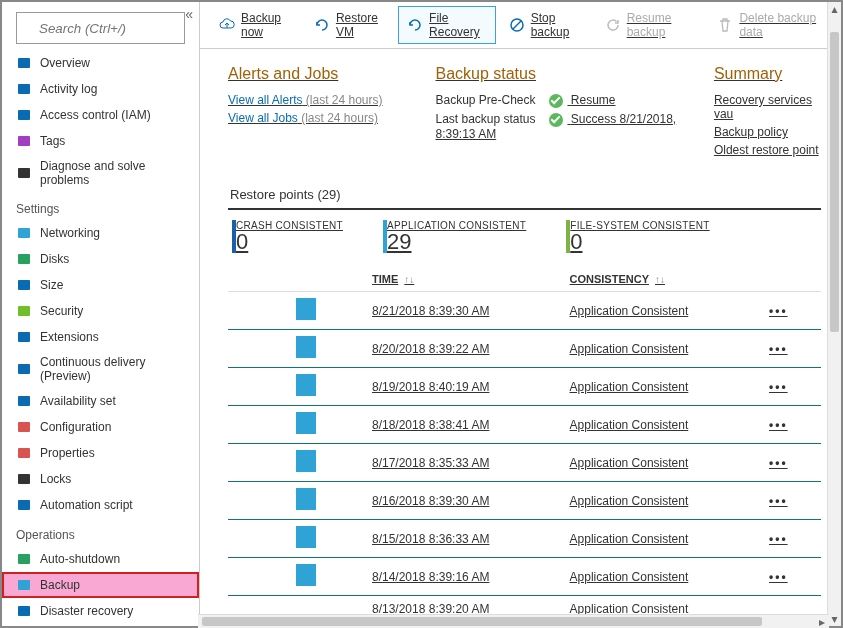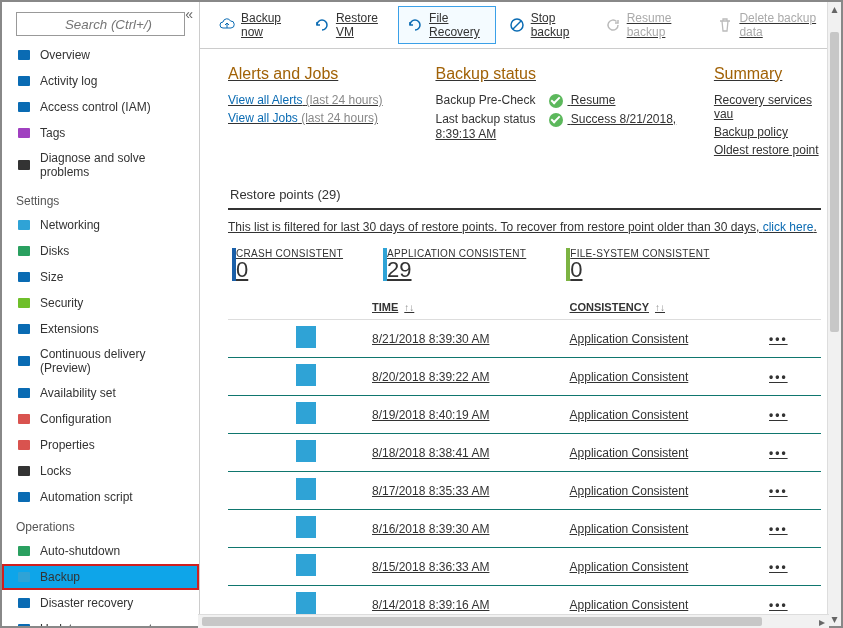--- a/index.html
+++ b/index.html
@@ -29,37 +29,36 @@
   cursor: pointer;
   padding: 2px 4px;
 }
 .search-wrap { padding: 10px 14px 6px 14px; }
 .search {
   width: 100%;
   border: 1px solid #999;
   padding: 3px 6px 3px 22px;
   font-style: italic;
   color: #888;
-  height: 24px;
+  height: 32px;
   background: #fff;
   position: relative;
-  text-align: center;
 }
 .search-box { position: relative; }
 .search-box .mag {
   position: absolute; left: 6px; top: 4px;
   width: 14px; height: 14px; color: #888;
 }
 .nav-item {
   display: flex; align-items: center;
   padding: 5px 14px;
   cursor: pointer;
   gap: 8px;
 }
-.nav-item.selected { background: #0ea5e9; outline: 2px solid #d02020; outline-offset: -2px;}
+.nav-item.selected { background: #f9a8d4; outline: 2px solid #d02020; outline-offset: -2px;}
 .nav-icon { width: 16px; height: 16px; flex: 0 0 16px; display:flex; align-items:center; justify-content:center;}
 .nav-section {
   padding: 10px 14px 4px 14px;
   color: #555;
   font-size: 12px;
 }
 .main {
   flex: 1;
   display: flex;
   flex-direction: column;
@@ -373,21 +372,20 @@
         </div>
         <div class="status-col">
           <h3>Summary</h3>
           <div class="line">Recovery services vau</div>
           <div class="line">Backup policy</div>
           <div class="line">Oldest restore point</div>
         </div>
       </div>
 
       <div class="rp-header"><span class="rp-title">Restore points (29)</span></div>
-      <div class="filter-note"><span>This list is filtered for last 30 days of restore points. To recover from restore point older than 30 days, </span><a class="link">click here</a>.</div>
 
       <div class="counters">
         <div class="counter c-blue">
           <div class="lbl">CRASH CONSISTENT</div>
           <div class="val">0</div>
         </div>
         <div class="counter c-cyan">
           <div class="lbl">APPLICATION CONSISTENT</div>
           <div class="val">29</div>
         </div>

